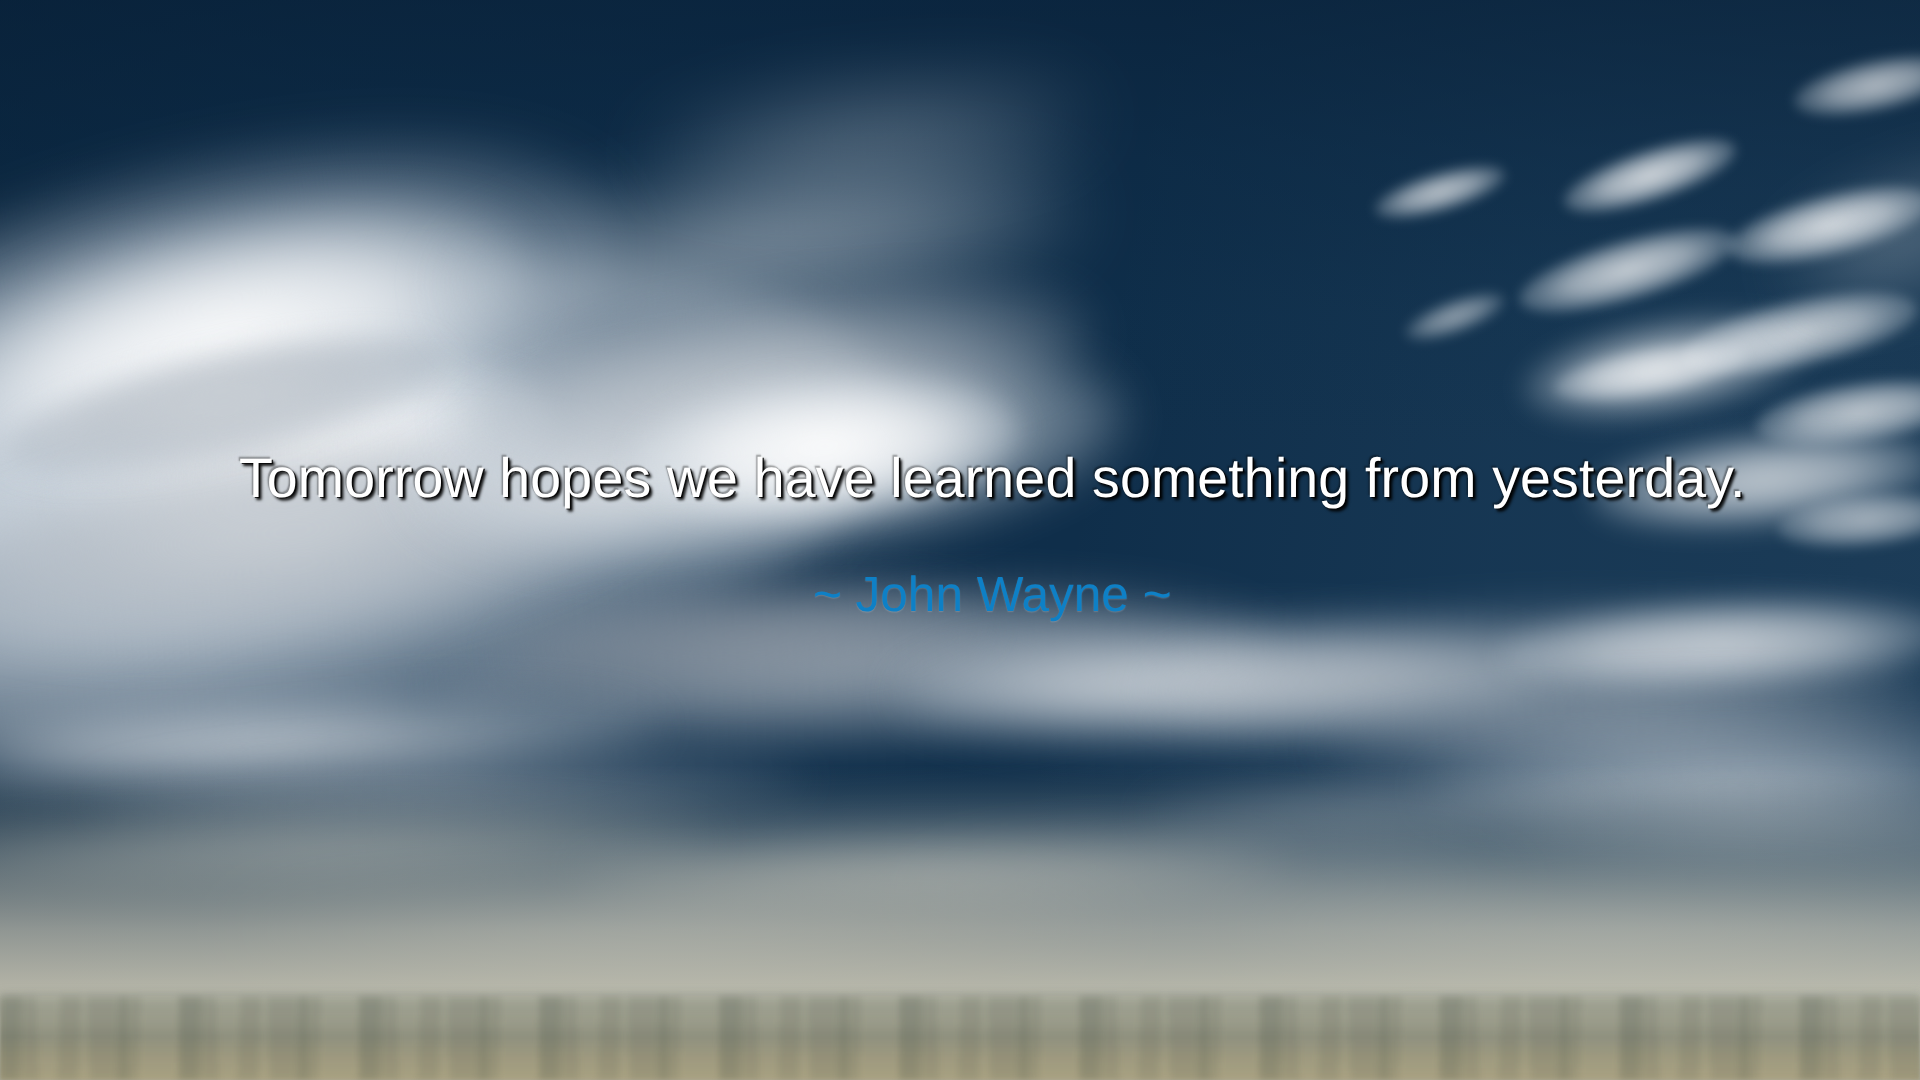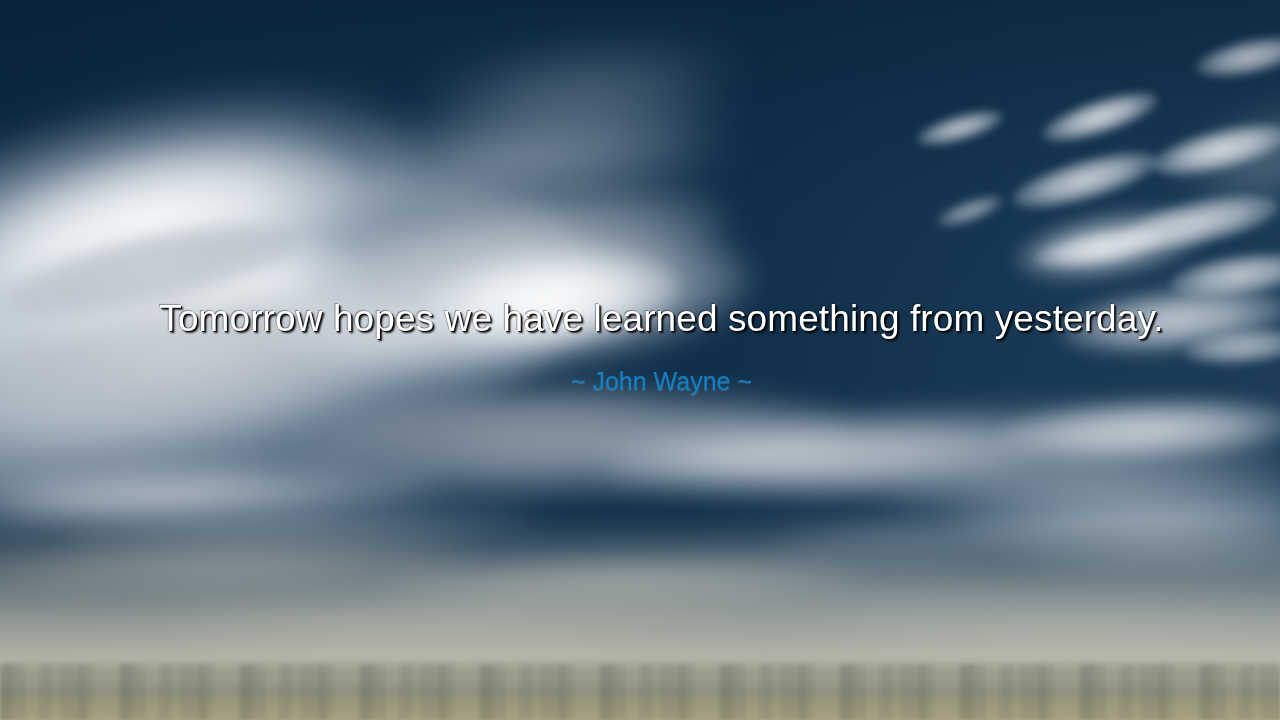--- a/index.html
+++ b/index.html
@@ -196,23 +196,23 @@
     font-weight: 400;
     letter-spacing: 0.1px;
     text-shadow:
        2px 2px 2px rgba(0,0,0,0.92),
        1px 1px 0px rgba(0,0,0,0.75),
       -1px -1px 1px rgba(0,0,0,0.35);
     white-space: nowrap;
   }
   .author-line {
     display: block;
-    margin-top: 19px;
+    margin-top: 34px;
     color: #0e80c6;
-    font-size: 25px;
+    font-size: 33px;
     line-height: 40px;
     font-weight: 400;
     white-space: nowrap;
     text-shadow: 0 1px 1px rgba(255,255,255,0.18);
   }
 </style>
 </head>
 <body>
 
 <div id="stage">

